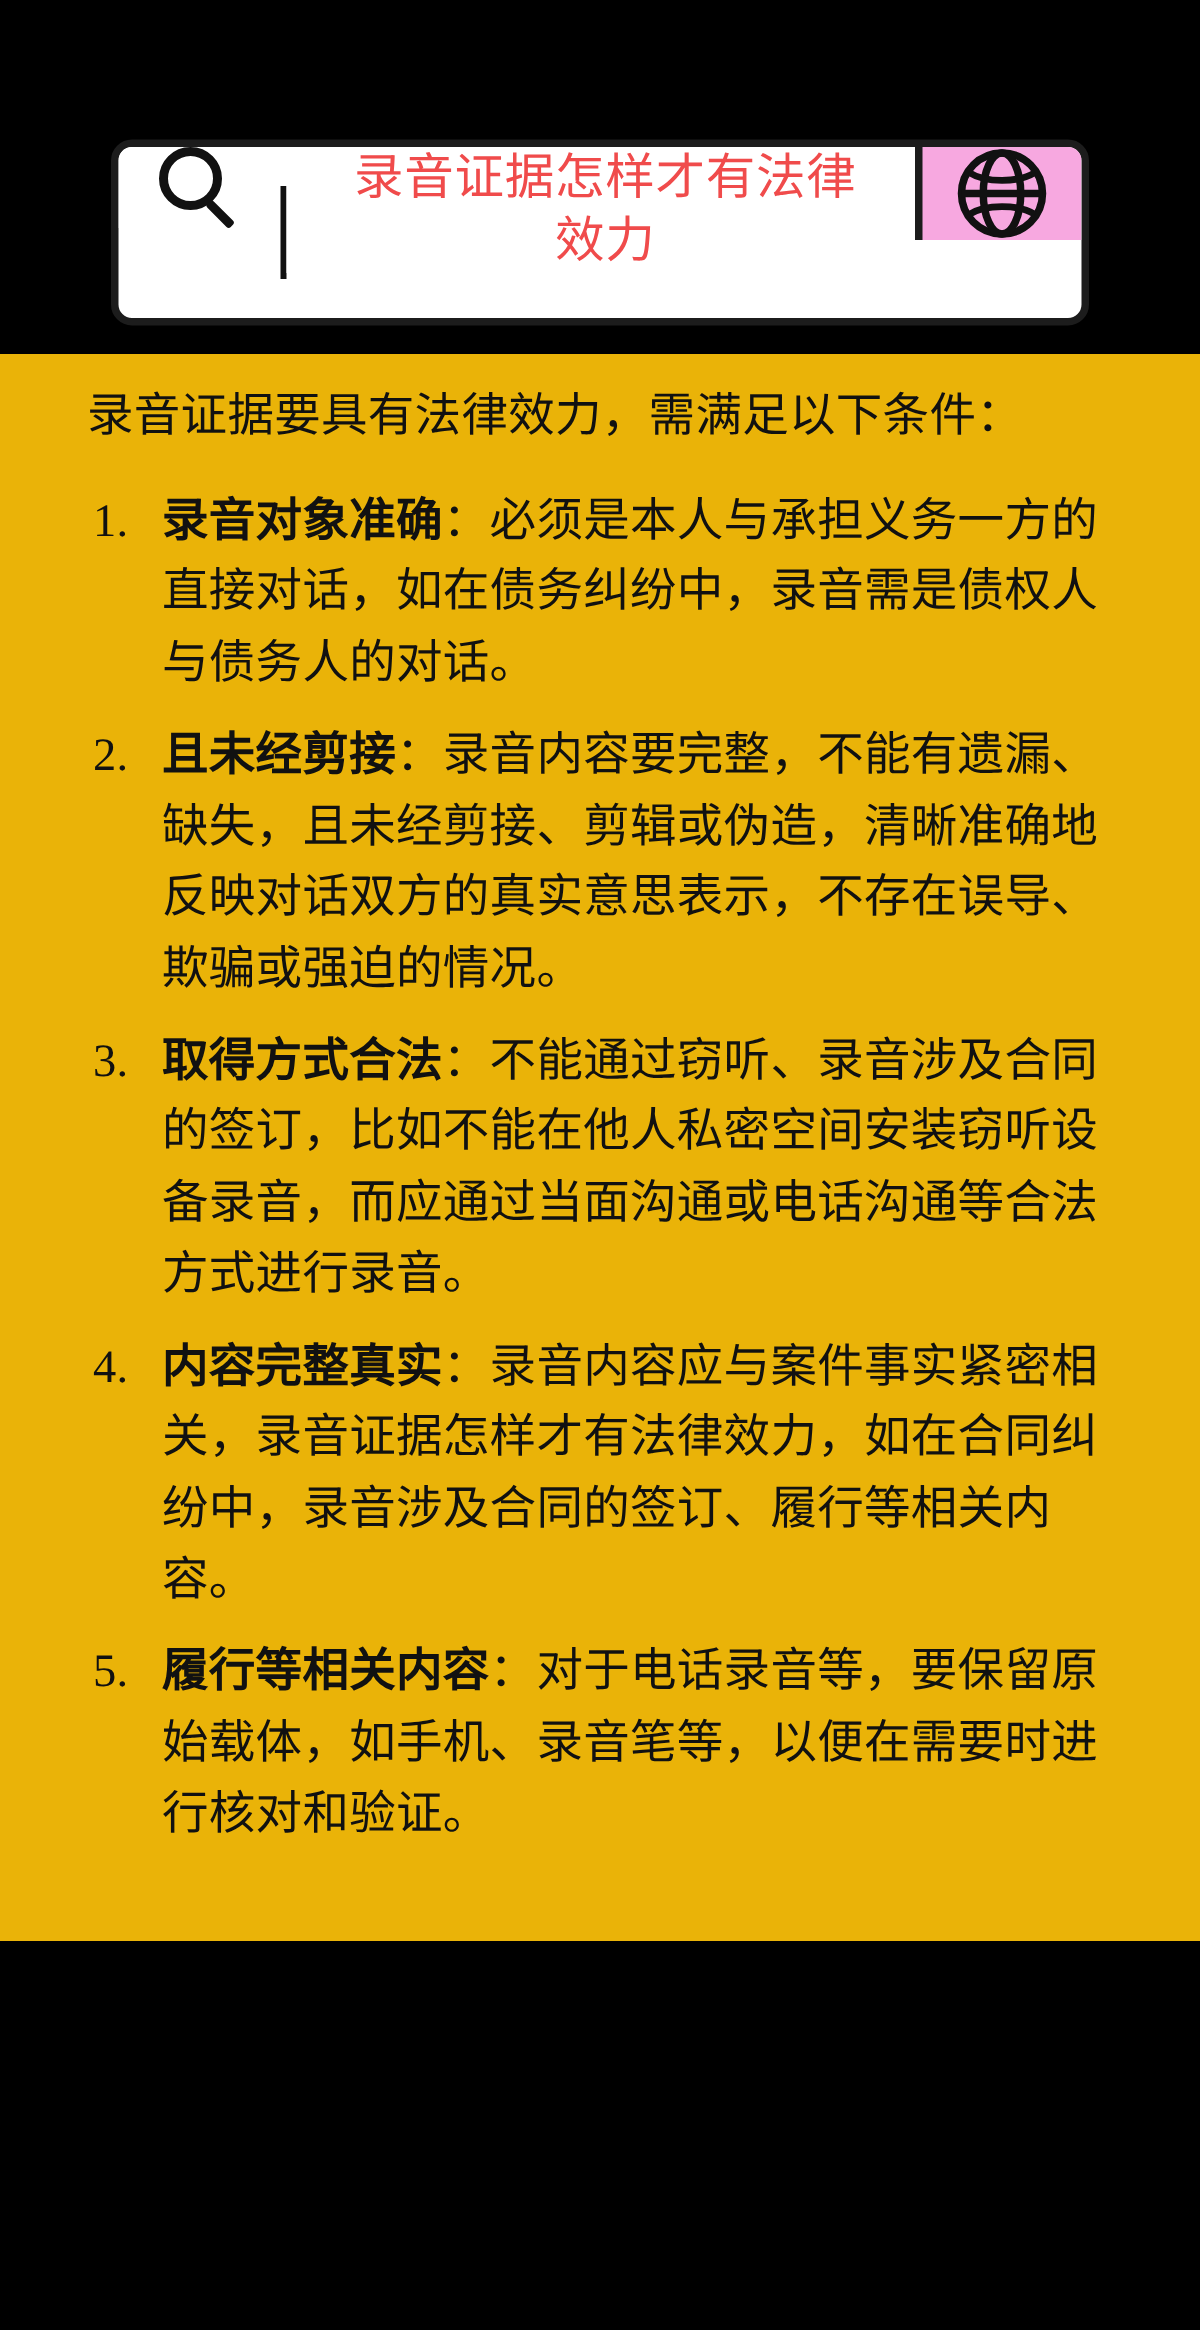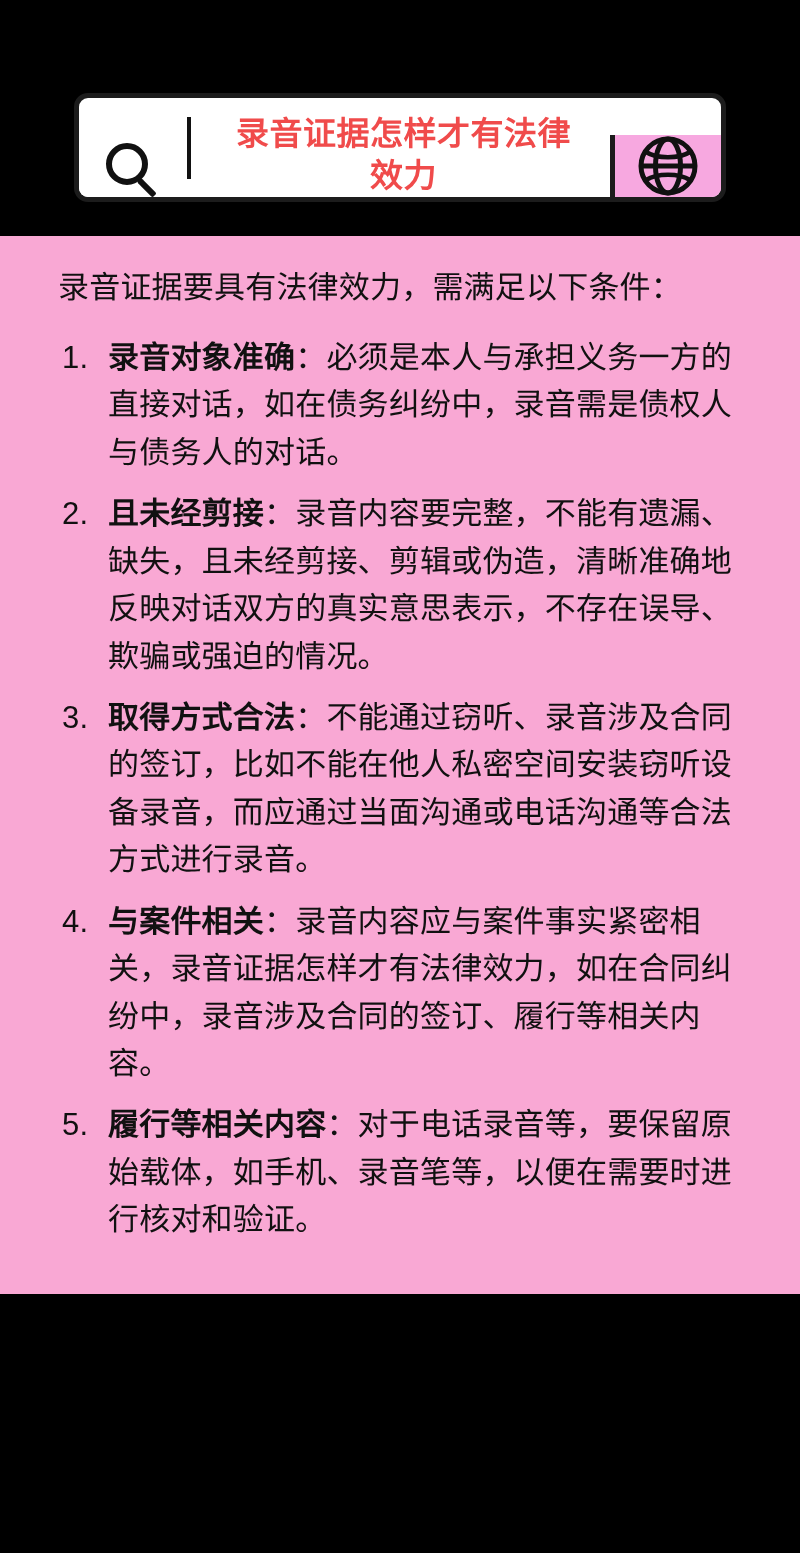--- a/index.html
+++ b/index.html
@@ -19,29 +19,28 @@
     height: 1553px;
     background: #000000;
   }
 
   
   .searchbar-wrap {
     position: absolute;
     top: 93px;
     left: 74px;
     width: 652px;
-    height: 109px;
+    height: 124px;
     background: #ffffff;
     border: 5px solid #1c1c1c;
     border-radius: 14px;
     box-sizing: border-box;
     display: flex;
-    align-items: flex-end;
+    align-items: flex-start;
     overflow: hidden;
-    font-weight: bold;
   }
   .search-icon-cell {
     width: 108px;
     display: flex;
     align-items: center;
     justify-content: center;
     background: #ffffff;
     flex: 0 0 auto;
   }
   .magnifier {
@@ -105,37 +104,38 @@
   }
   .globe-cell svg { display: block; }
 
   
   .article {
     position: absolute;
     top: 236px;
     left: 0;
     width: 800px;
     height: 1250px;
-    background: #f9a8d4;
+    background: #eab308;
     box-sizing: border-box;
-    padding: 28px 60px 0 58px;
+    padding: 17px 60px 0 58px;
     overflow: hidden;
   }
   .intro {
     color: #111111;
     font-size: 31px;
     line-height: 1.55;
     margin: 0 0 22px 0;
     letter-spacing: 0.2px;
   }
   ol.points {
     margin: 0;
     padding: 0 0 0 0;
     list-style: none;
     counter-reset: pt;
+    font-family: Liberation Serif, serif;
   }
   ol.points > li {
     position: relative;
     counter-increment: pt;
     padding-left: 50px;
     margin-bottom: 14px;
     color: #111111;
     font-size: 31px;
     line-height: 1.53;
     letter-spacing: 0.2px;
@@ -196,21 +196,21 @@
       <li>
         <span class="pt-title">录音对象准确</span><span>：必须是本人与承担义务一方的直接对话，如在债务纠纷中，录音需是债权人与债务人的对话。</span>
       </li>
       <li>
         <span class="pt-title">且未经剪接</span><span>：录音内容要完整，不能有遗漏、缺失，且未经剪接、剪辑或伪造，清晰准确地反映对话双方的真实意思表示，不存在误导、欺骗或强迫的情况。</span>
       </li>
       <li>
         <span class="pt-title">取得方式合法</span><span>：不能通过窃听、录音涉及合同的签订，比如不能在他人私密空间安装窃听设备录音，而应通过当面沟通或电话沟通等合法方式进行录音。</span>
       </li>
       <li>
-        <span class="pt-title">与案件相关</span><span>：录音内容应与案件事实紧密相关，录音证据怎样才有法律效力，如在合同纠纷中，录音涉及合同的签订、履行等相关内容。</span>
+        <span class="pt-title">内容完整真实</span><span>：录音内容应与案件事实紧密相关，录音证据怎样才有法律效力，如在合同纠纷中，录音涉及合同的签订、履行等相关内容。</span>
       </li>
       <li>
         <span class="pt-title">履行等相关内容</span><span>：对于电话录音等，要保留原始载体，如手机、录音笔等，以便在需要时进行核对和验证。</span>
       </li>
     </ol>
   </div>
 
   <div class="bottom-pad"></div>
 </div>
 

